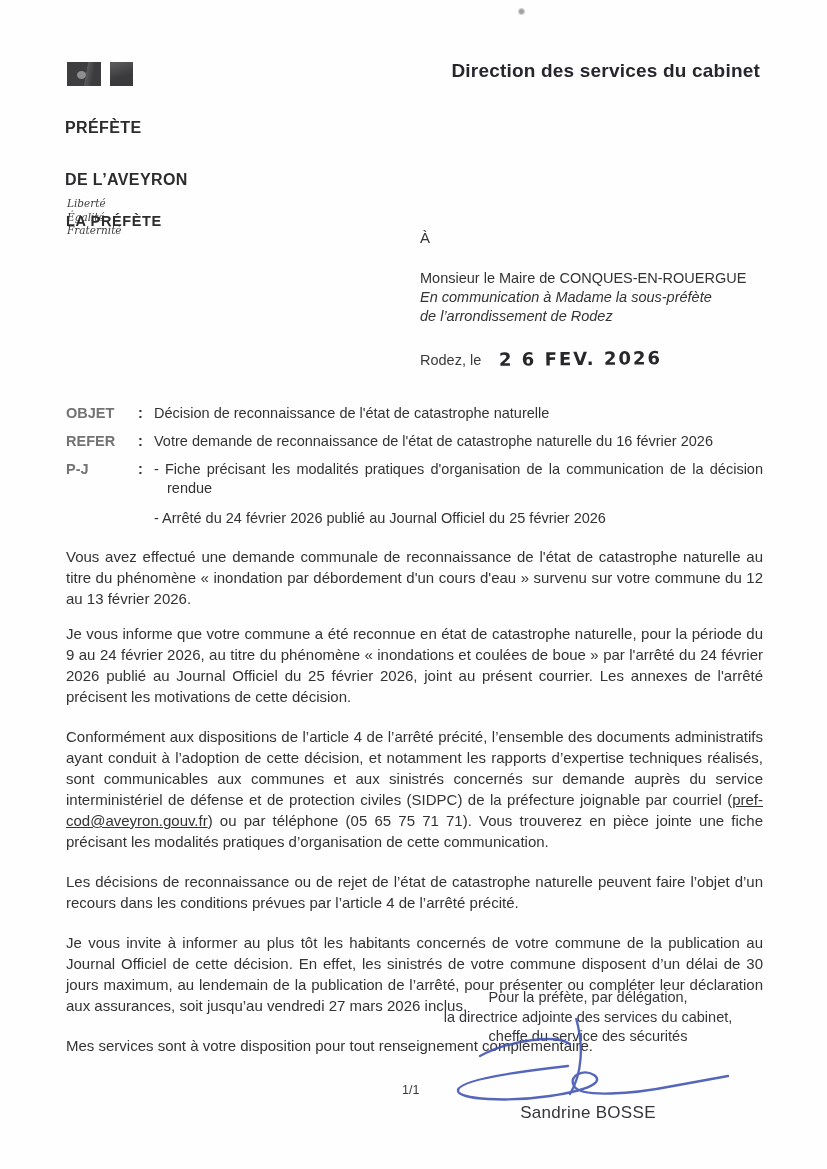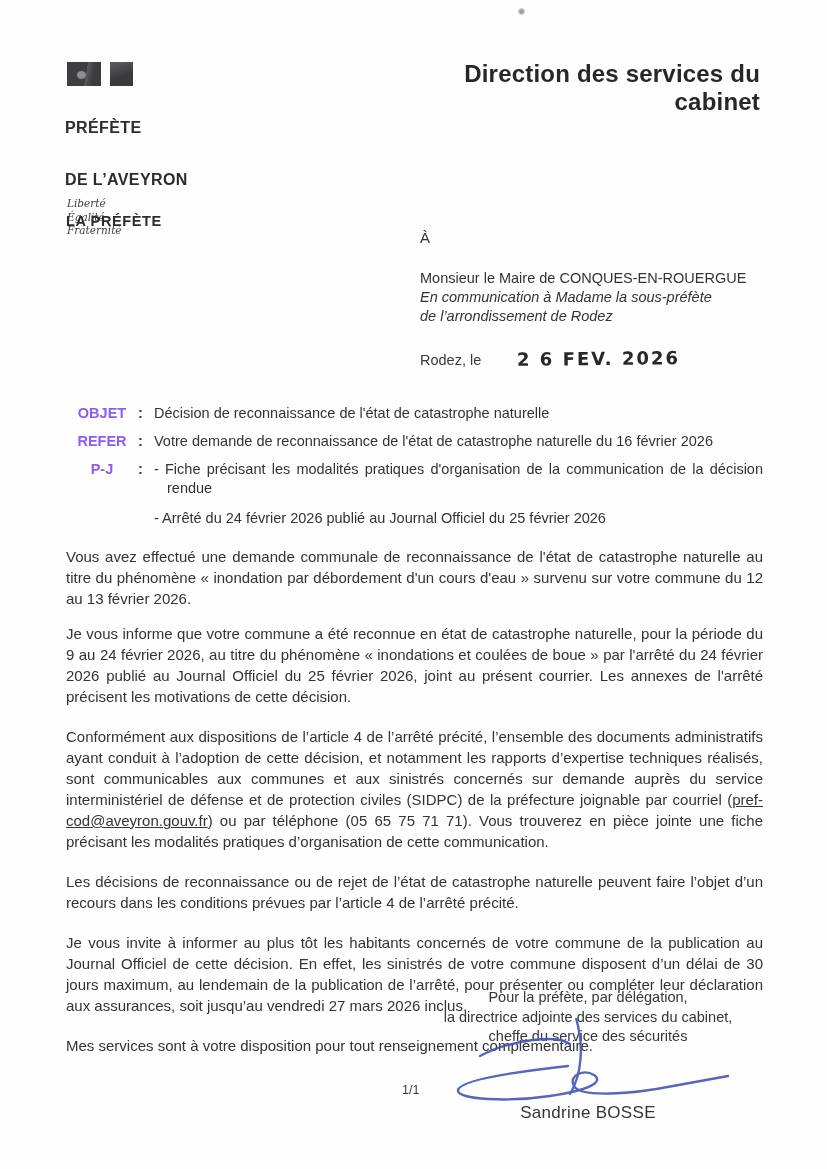--- a/index.html
+++ b/index.html
@@ -43,43 +43,43 @@
     font-weight: bold; font-size: 16px; line-height: 20px;
     letter-spacing: .4px; color: #2c2c2e; margin-top: 32px;
   }
   .motto {
     margin-top: 7px; margin-left: 2px;
     font-family: "DejaVu Serif", serif; font-style: italic;
     font-size: 10.5px; line-height: 13.5px; color: #3d3d3f;
   }
   .direction-title {
     position: absolute; top: 60px; left: 420px; width: 340px;
-    text-align: right; font-weight: bold; font-size: 24px;
+    text-align: right; font-weight: bold; font-size: 19px;
     letter-spacing: .2px; color: #26262c;
   }
   .sender-title {
     position: absolute; top: 213px; left: 66px;
     font-weight: bold; font-size: 14.5px; letter-spacing: .6px; color: #2c2c2e;
   }
   
   .recipient { position: absolute; top: 228px; left: 420px; width: 345px; font-size: 14.5px; line-height: 19px; }
   .recipient .to-label { margin-bottom: 22px; font-size: 15px; }
   .recipient .italic { font-style: italic; }
   
-  .dateline { position: absolute; top: 348px; left: 420px; display: flex; align-items: baseline; gap: 36px; }
+  .dateline { position: absolute; top: 348px; left: 420px; display: flex; align-items: baseline; gap: 18px; }
   .dateline .place { font-size: 14.5px; color: #3a3a3c; }
   .date-stamp {
     font-family: "DejaVu Sans", sans-serif; font-weight: bold;
     font-size: 18px; letter-spacing: 2px; color: #28282a;
     transform: rotate(-0.6deg);
   }
   
   .refs { position: absolute; top: 404px; left: 66px; width: 697px; }
   .ref-row { display: grid; grid-template-columns: 72px 16px 1fr; margin-bottom: 9px; font-size: 14.5px; line-height: 19px; }
-  .ref-label { font-weight: bold; color: #8b5cf6; text-align: center; }
+  .ref-label { font-weight: bold; color: #737373; }
   .ref-sep { font-weight: bold; }
   .ref-text-justify { text-align: justify; padding-left: 13px; text-indent: -13px; }
   .ref-text2 { margin-top: 11px; }
   
   .body-text { position: absolute; top: 546px; left: 66px; width: 697px; font-size: 15px; line-height: 21px; color: #333; }
   .body-text p { text-align: justify; margin-bottom: 14px; }
   .body-text p.gap-lg { margin-bottom: 19px; }
   .email-link { color: #333; text-decoration: underline; }
   
   .sig-block { position: absolute; top: 988px; left: 413px; width: 350px; text-align: center; font-size: 14.5px; line-height: 19.5px; color: #36363a; }

